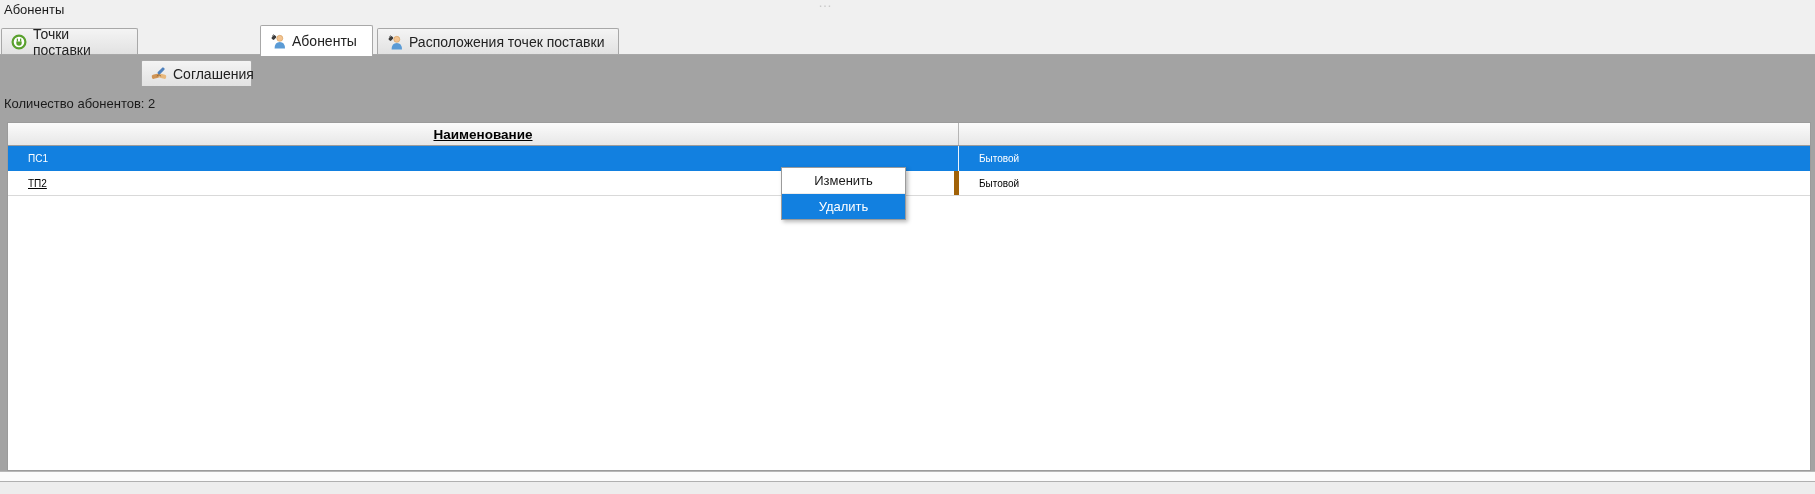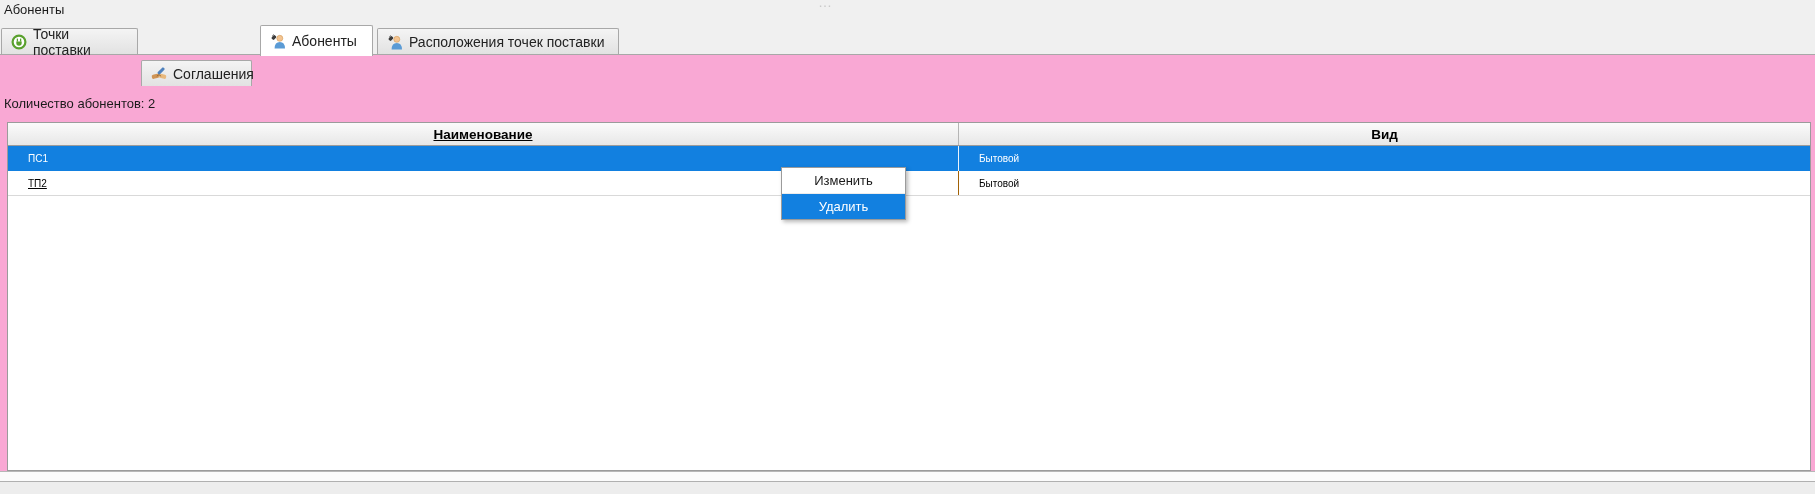--- a/index.html
+++ b/index.html
@@ -43,21 +43,21 @@
     background:#ffffff;z-index:3;
   }
   .tab-1{left:1px;width:137px;}
   .tab-2{left:141px;width:111px;margin-top:32px;}
   .tab-3{left:260px;width:113px;}
   .tab-4{left:377px;width:242px;}
   .tab .ticon{width:16px;height:16px;flex:0 0 16px;}
   
   .content{
     position:absolute;left:0;top:55px;width:1815px;height:426px;
-    background:#f9a8d4;
+    background:#a3a3a3;
   }
   .count-label{
     position:absolute;left:4px;top:41px;
     font-size:13px;color:#1b1b1b;
   }
   
   .table{
     position:absolute;left:7px;top:67px;width:1804px;height:349px;
     border:1px solid #9b9b9b;background:#ffffff;box-sizing:border-box;
   }
@@ -76,21 +76,21 @@
   .trow{display:flex;height:25px;box-sizing:border-box;}
   .trow .td{
     box-sizing:border-box;display:flex;align-items:center;
     padding-left:20px;font-size:10px;overflow:hidden;white-space:nowrap;
   }
   .trow .td.col-name{width:951px;}
   .trow .td.col-kind{flex:1;}
   .trow.selected{background:#1280e0;color:#ffffff;}
   .trow.selected .td.col-name{border-right:1px solid #eaf3fc;}
   .trow.normal{background:#ffffff;color:#000;border-bottom:1px solid #d9d9d9;}
-  .trow.normal .td.col-name{border-right:1px solid #a16207;text-decoration:underline;}
+  .trow.normal .td.col-name{border-right:5px solid #a16207;text-decoration:underline;}
   
   .context-menu{
     position:absolute;left:781px;top:112px;width:123px;
     background:#ffffff;border:1px solid #9b9b9b;
     box-shadow:2px 2px 4px rgba(0,0,0,0.28);
     z-index:10;
   }
   .menu-item{
     height:25px;line-height:25px;text-align:center;
     font-size:13px;color:#1b1b1b;cursor:default;
@@ -159,21 +159,20 @@
     <span>Расположения точек поставки</span>
   </div>
 
   <div class="content">
 
     <div class="count-label">Количество абонентов: 2</div>
 
     <div class="table">
       <div class="thead">
         <div class="th col-name">Наименование</div>
-        <div class="th col-kind">Вид</div>
       </div>
 
       <div class="trow selected">
         <div class="td col-name">ПС1</div>
         <div class="td col-kind">Бытовой</div>
       </div>
 
       <div class="trow normal">
         <div class="td col-name">ТП2</div>
         <div class="td col-kind">Бытовой</div>

